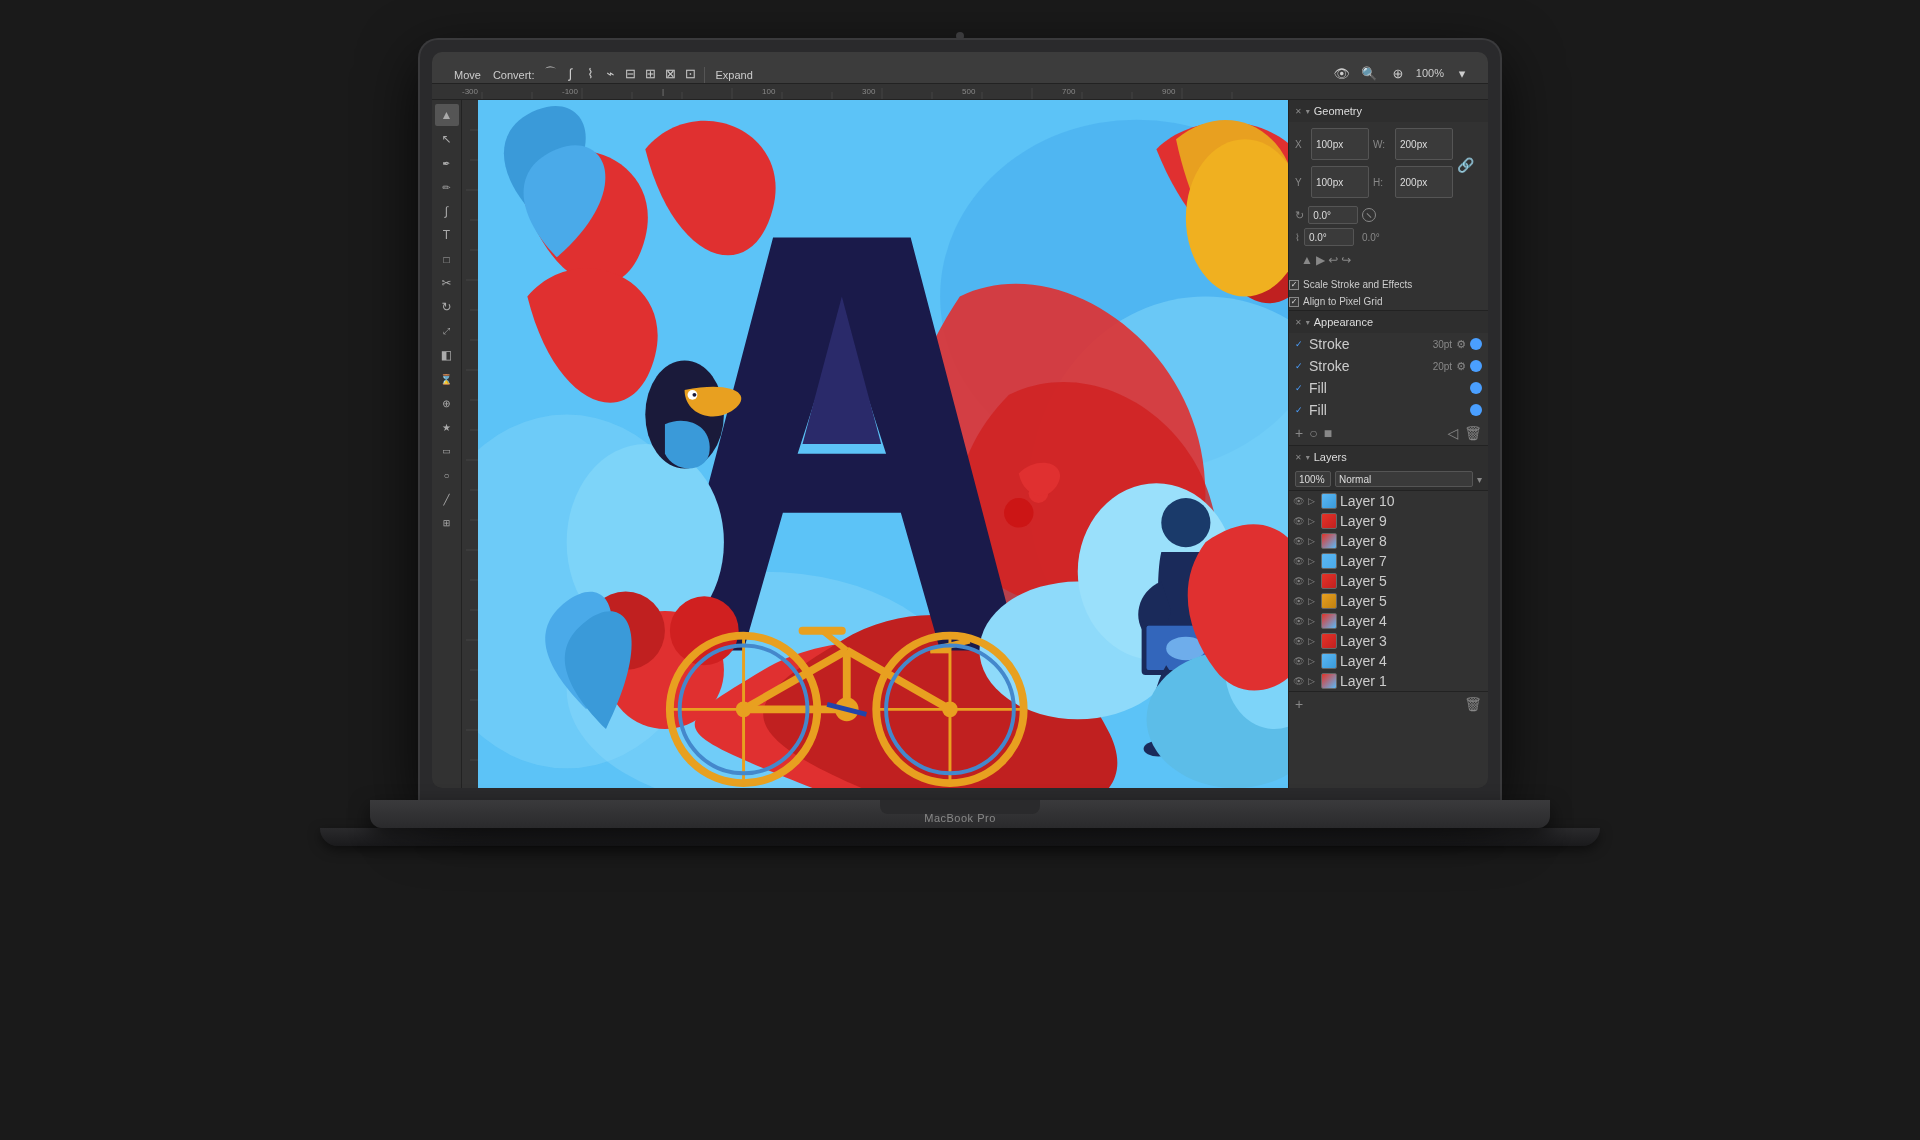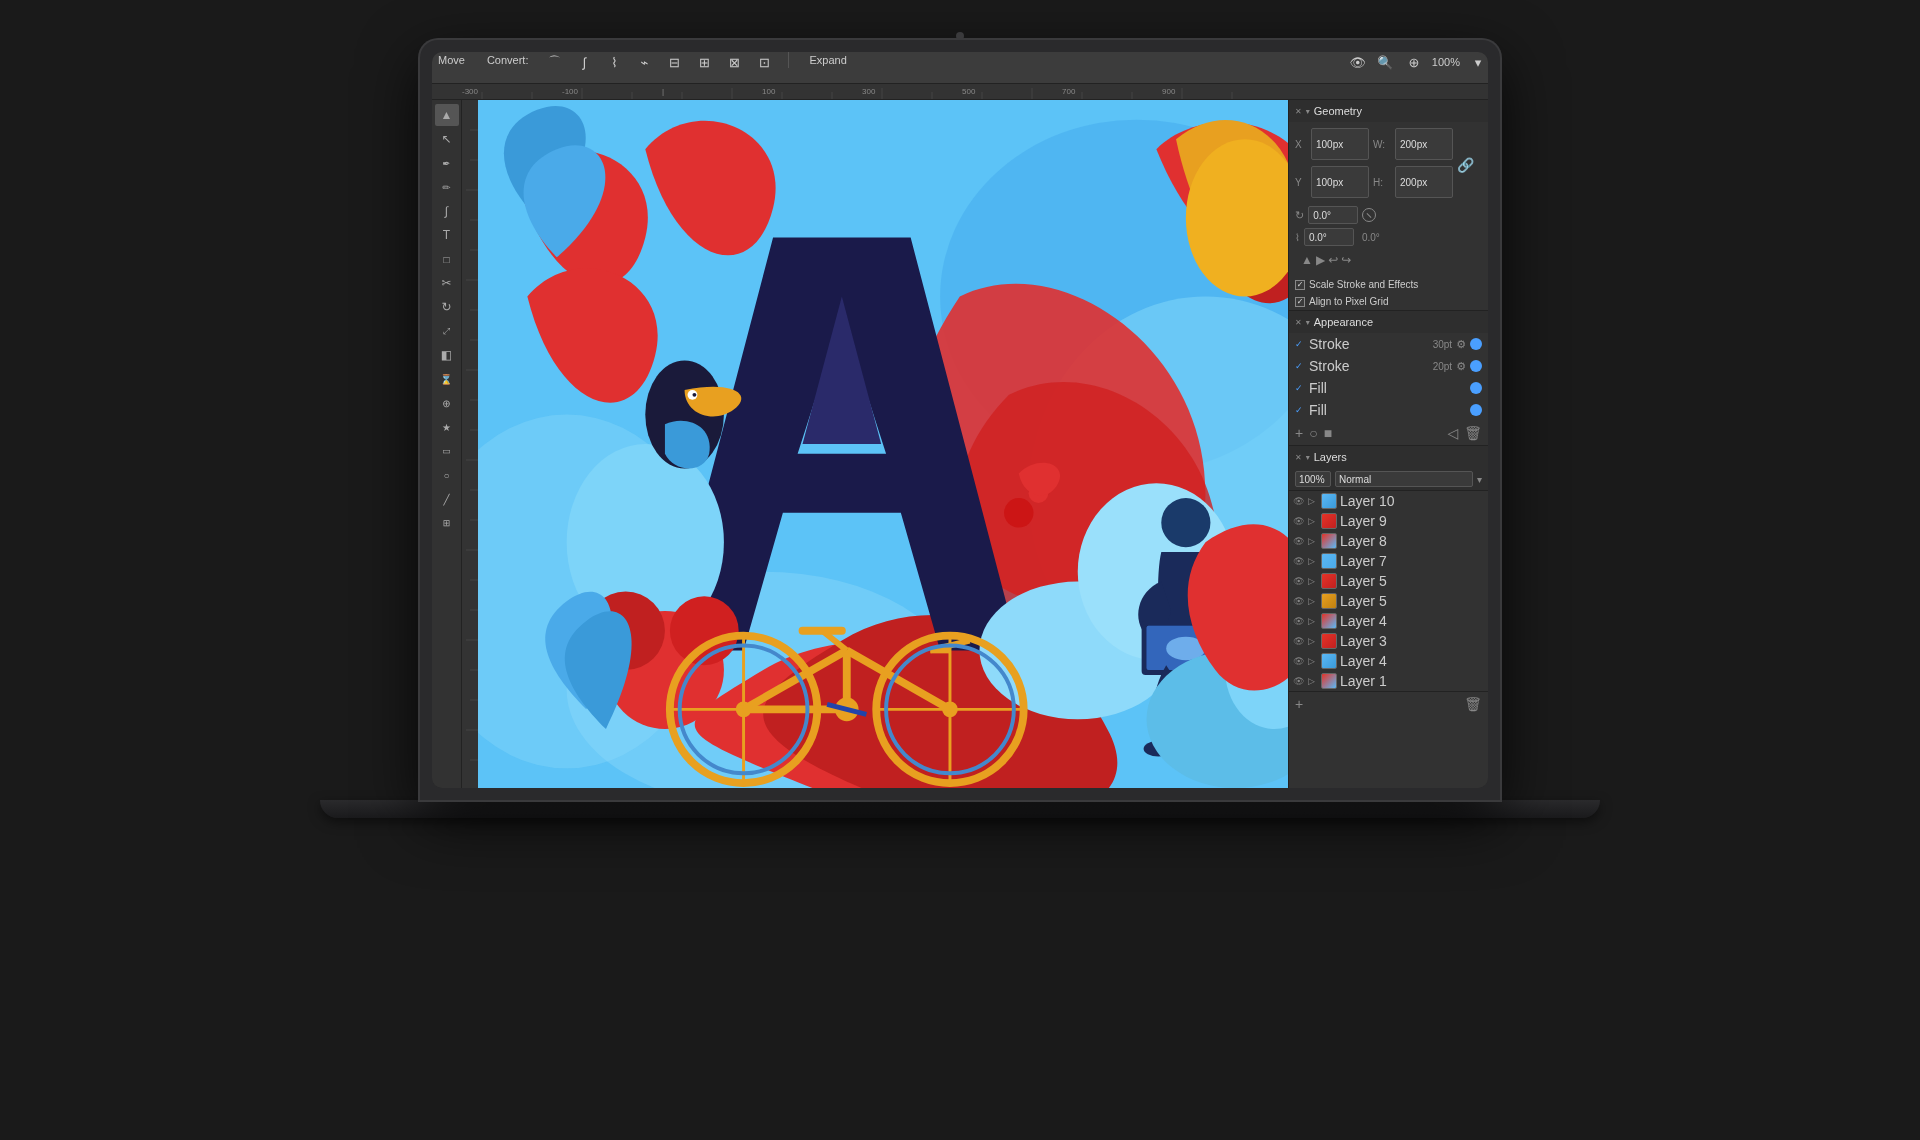--- a/index.html
+++ b/index.html
@@ -102,23 +102,23 @@
       background: #2b2b2b;
       font-size: 11px;
       color: #d0d0d0;
     }
 
     .app-toolbar {
       height: 32px;
       background: #3c3c3c;
       border-bottom: 1px solid #222;
       display: flex;
-      align-items: flex-start;
-      padding: 0 0;
-      gap: 10px;
+      align-items: flex-end;
+      padding: 0 16px;
+      gap: 0;
       flex-shrink: 0;
     }
 
     .toolbar-btn {
       color: #ccc;
       font-size: 11px;
       padding: 2px 6px;
       cursor: pointer;
       white-space: nowrap;
     }
@@ -343,21 +343,21 @@
 
     .transform-icon {
       color: #888;
       font-size: 12px;
       cursor: pointer;
     }
 
     .scale-effects-row {
       display: flex;
       align-items: center;
-      padding: 3px 6px;
+      padding: 3px 0;
       gap: 4px;
     }
 
     .checkbox {
       width: 10px;
       height: 10px;
       border: 1px solid #888;
       background: #3a3a3a;
       display: flex;
       align-items: center;
@@ -964,14 +964,18 @@
                 <div style="flex:1;"></div>
                 <span class="layers-footer-icon">🗑</span>
               </div>
             </div>
           </div>
         </div>
       </div>
     </div>
   </div>
 
+  <div class="macbook-body">
+    <div class="macbook-notch"></div>
+    <span class="macbook-label">MacBook Pro</span>
+  </div>
   <div class="macbook-base"></div>
 </div>
 
 </body></html>

